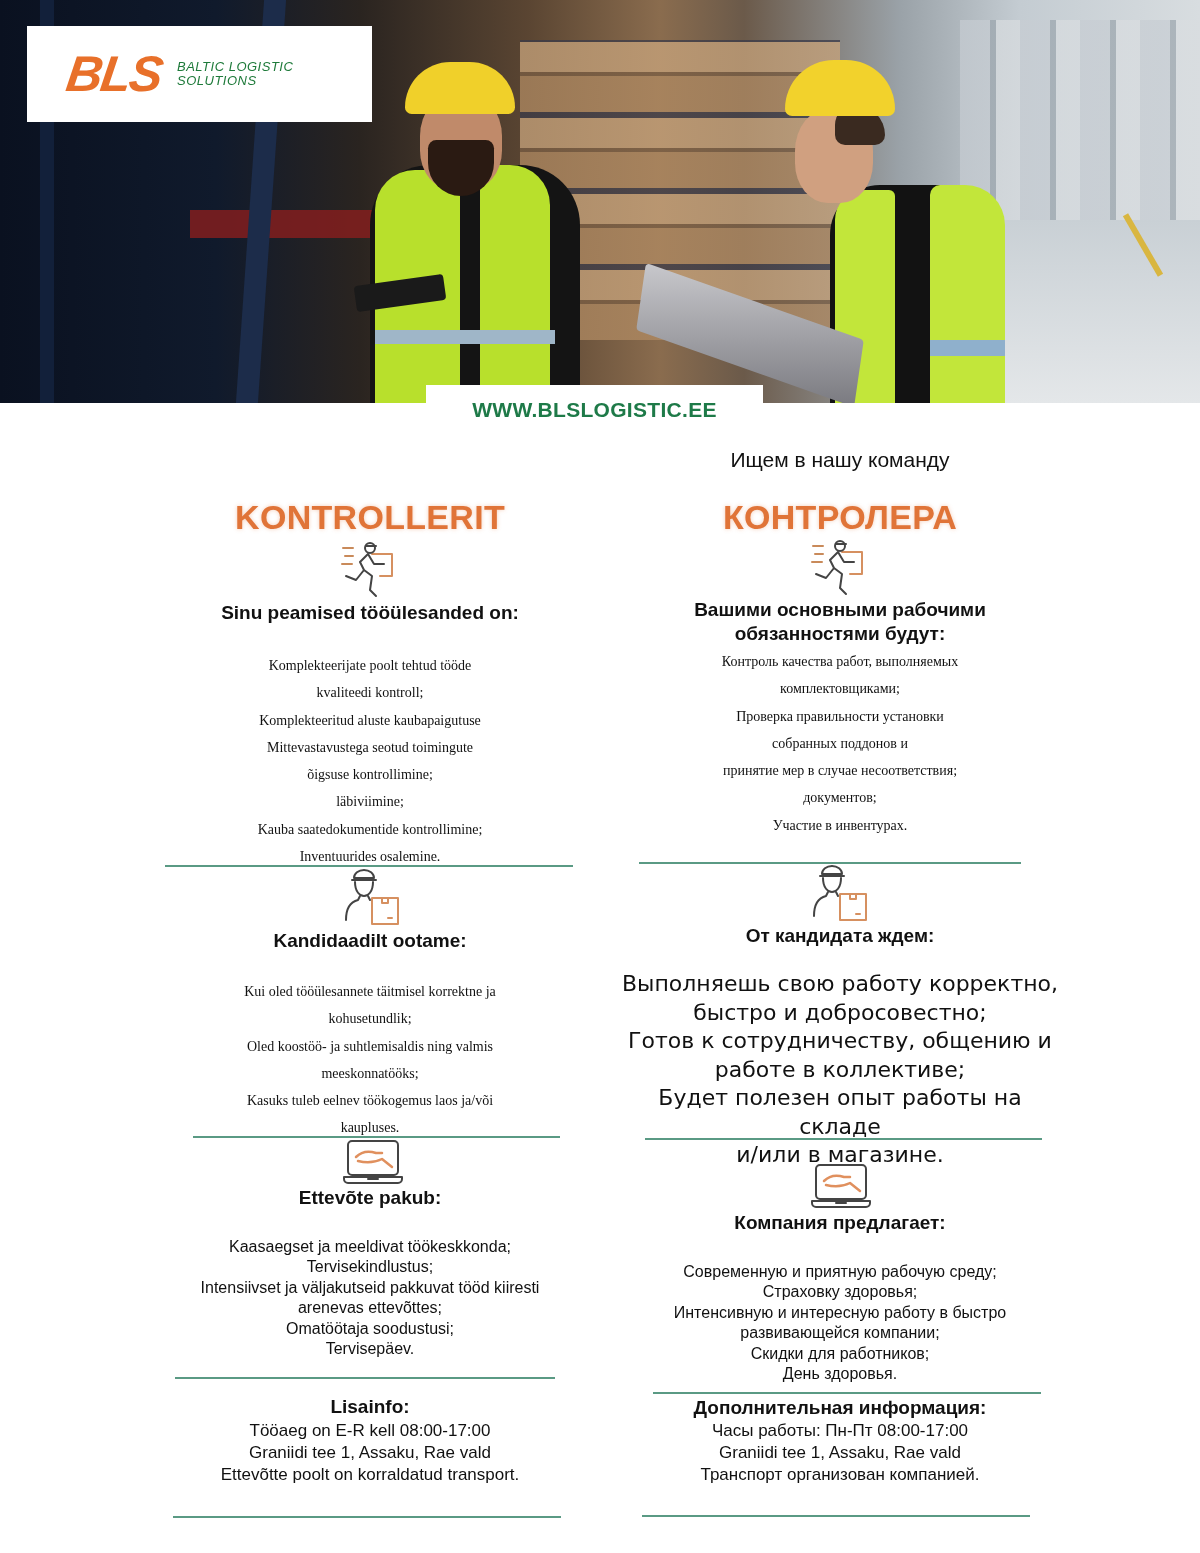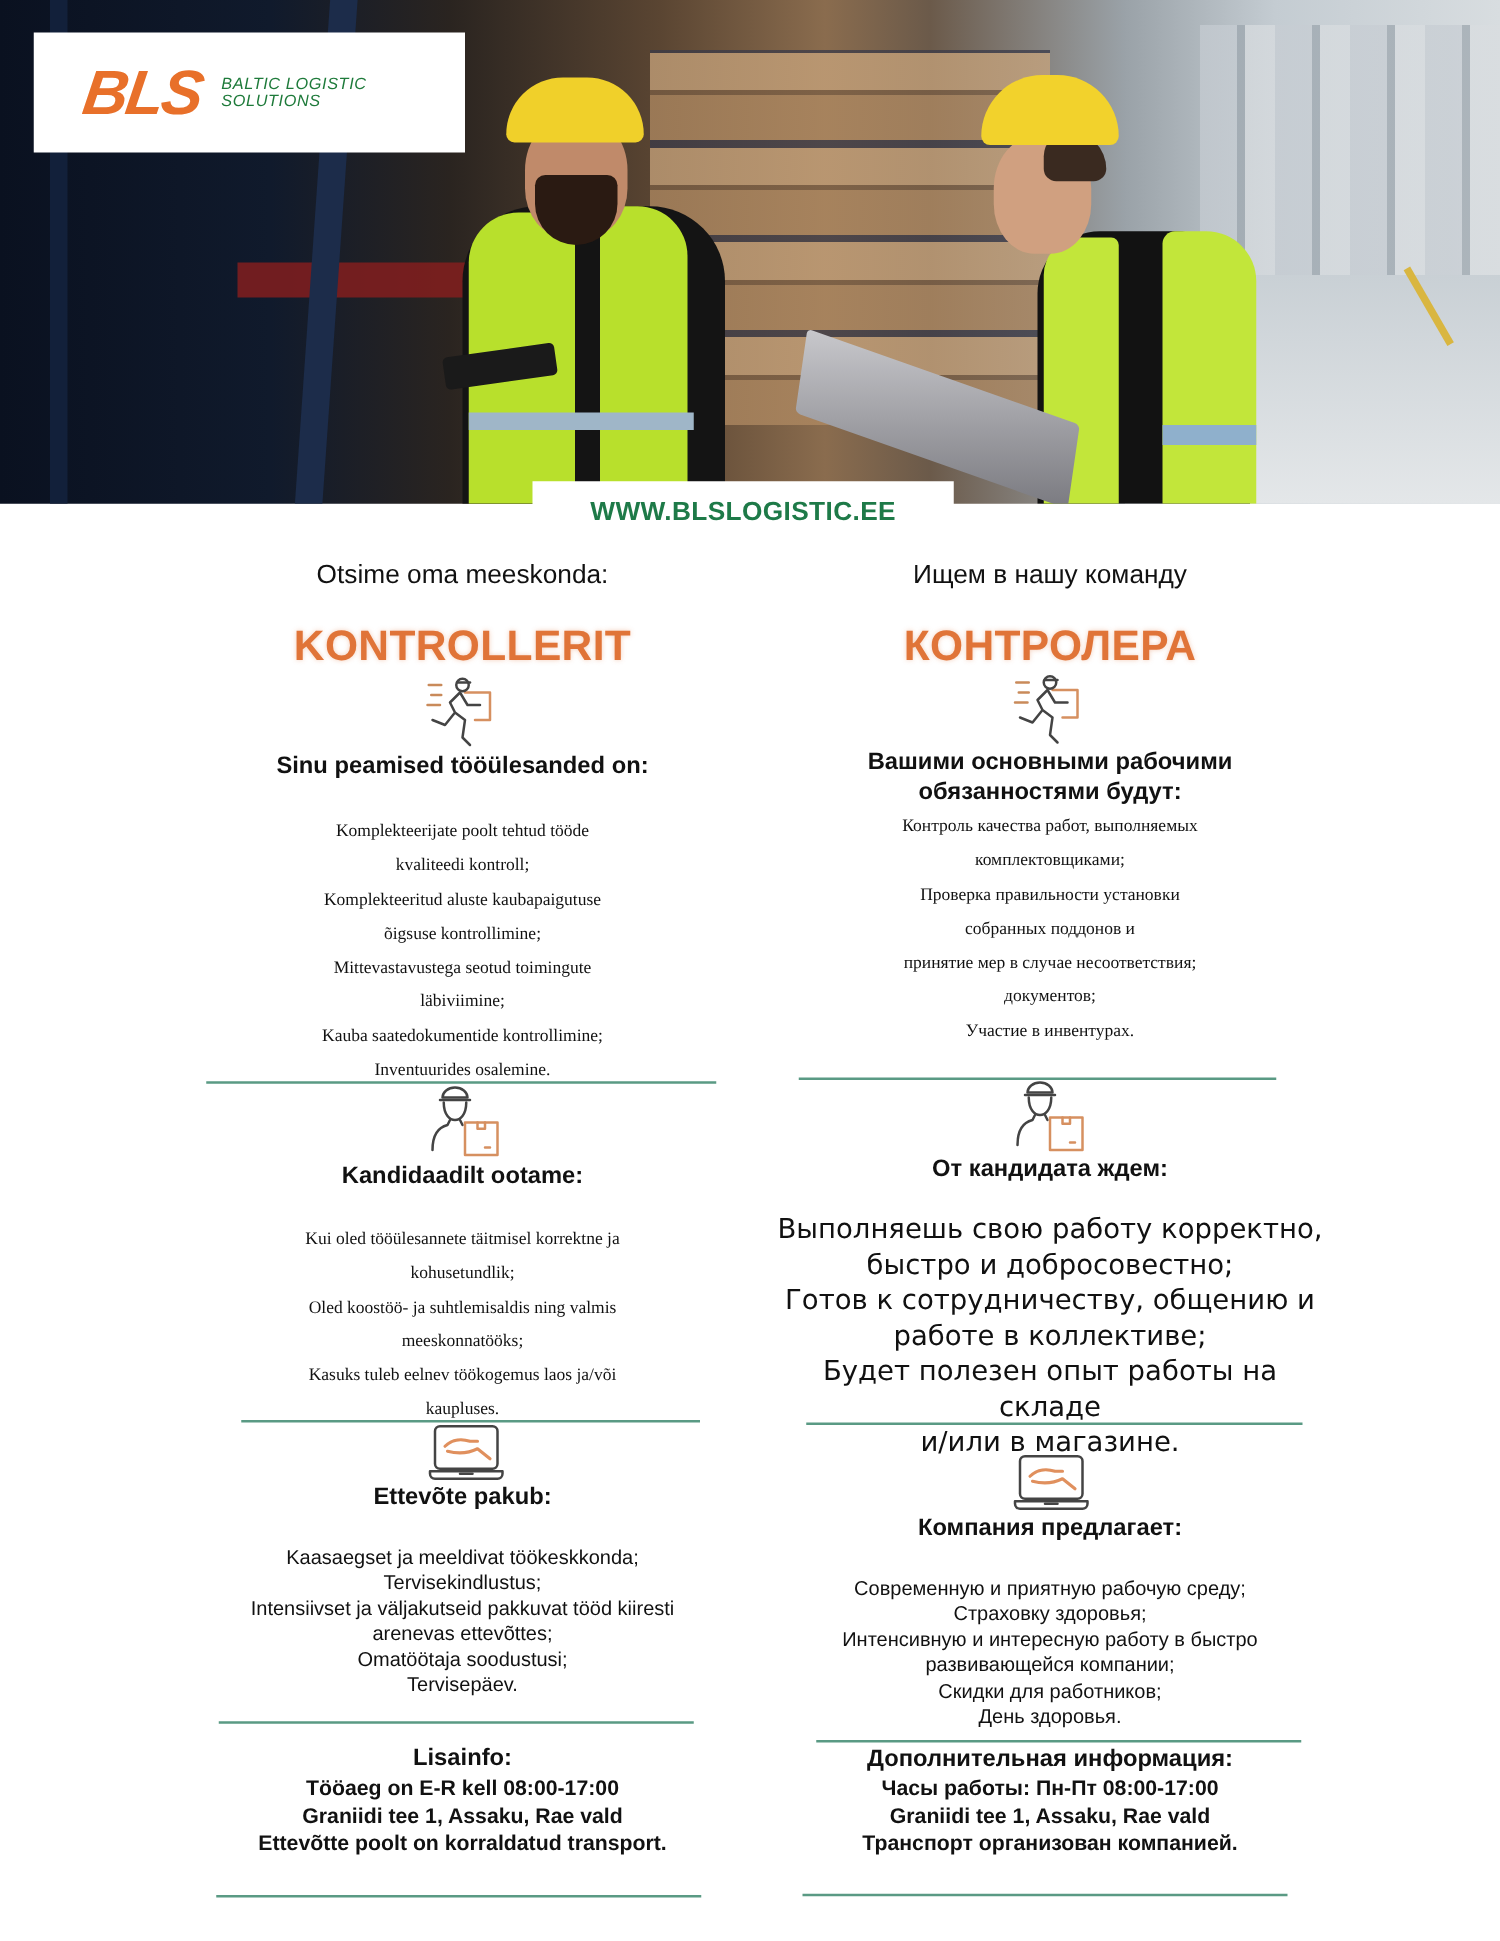--- a/index.html
+++ b/index.html
@@ -53,21 +53,21 @@
   .col.right { left: 620px; width: 440px; }
   .abs { position: absolute; left: 0; width: 100%; text-align: center; }
 
   .intro { font-size: 21px; color: #111; }
   .position { font-weight: 700; font-size: 34px; color: #e07438; text-shadow: 0 0 4px rgba(224,116,56,.35); letter-spacing: .3px; }
   .sec-title { font-weight: 700; font-size: 19px; color: #111; line-height: 24px; }
   .serif-list { font-family: "Liberation Serif", serif; font-size: 14px; line-height: 27.3px; color: #111; }
   .sans-list-lg { font-family: "DejaVu Sans", sans-serif; font-size: 22px; line-height: 28.5px; color: #111; }
   .sans-list { font-family: "Liberation Sans", sans-serif; font-size: 16px; line-height: 20.4px; color: #111; }
   .info-title { font-weight: 700; font-size: 19px; color: #111; }
-  .info-list { font-size: 17px; line-height: 22px; color: #111; font-weight: bold; }
+  .info-list { font-size: 17px; line-height: 22px; color: #111; }
 
   .rule { position: absolute; height: 2px; background: #5a9a84; }
 
   .icon { position: absolute; }
   .icon svg { display: block; }
 </style>
 </head>
 <body>
 
 <div class="hero">
@@ -104,41 +104,40 @@
   <span class="logo-text">
     <span>BALTIC LOGISTIC</span><br>
     <span>SOLUTIONS</span>
   </span>
 </div>
 
 <div class="url-tab"></div>
 <div class="url">WWW.BLSLOGISTIC.EE</div>
 
 <div class="col left" style="top:0;height:1553px;">
-  <div class="abs intro" style="top:448px;">Otsime oma meeskonda:</div>
   <div class="abs position" style="top:498px;">KONTROLLERIT</div>
 
   <div class="icon" style="left:190px;top:540px;">
     <svg width="60" height="60" viewBox="0 0 60 60" fill="none" stroke-linecap="round" stroke-linejoin="round">
       <path d="M3 8h10M5 16h8M2 24h10" stroke="#c98a5a" stroke-width="2"></path>
       <path d="M32 14h20v22h-12" stroke="#d69060" stroke-width="2"></path>
       <circle cx="30" cy="8" r="5" stroke="#444" stroke-width="2"></circle>
       <path d="M26 6h10" stroke="#444" stroke-width="2"></path>
       <path d="M28 14l-8 8 4 8-8 10-10-4M28 14l6 10h10M24 30l8 6-2 14 6 6" stroke="#444" stroke-width="2"></path>
     </svg>
   </div>
 
   <div class="abs sec-title" style="top:601px;">Sinu peamised tööülesanded on:</div>
 
   <div class="abs serif-list" style="top:652px;">
     <div>Komplekteerijate poolt tehtud tööde</div>
     <div>kvaliteedi kontroll;</div>
     <div>Komplekteeritud aluste kaubapaigutuse</div>
+    <div>Mittevastavustega seotud toimingute</div>
     <div>õigsuse kontrollimine;</div>
-    <div>Mittevastavustega seotud toimingute</div>
     <div>läbiviimine;</div>
     <div>Kauba saatedokumentide kontrollimine;</div>
     <div>Inventuurides osalemine.</div>
   </div>
 </div>
 <div class="rule" style="left:165px;top:865px;width:408px;"></div>
 
 <div class="icon" style="left:342px;top:868px;">
   <svg width="62" height="60" viewBox="0 0 62 60" fill="none" stroke-linecap="round" stroke-linejoin="round">
     <path d="M12 10a10 8 0 0 1 20 0z" stroke="#444" stroke-width="2"></path>

